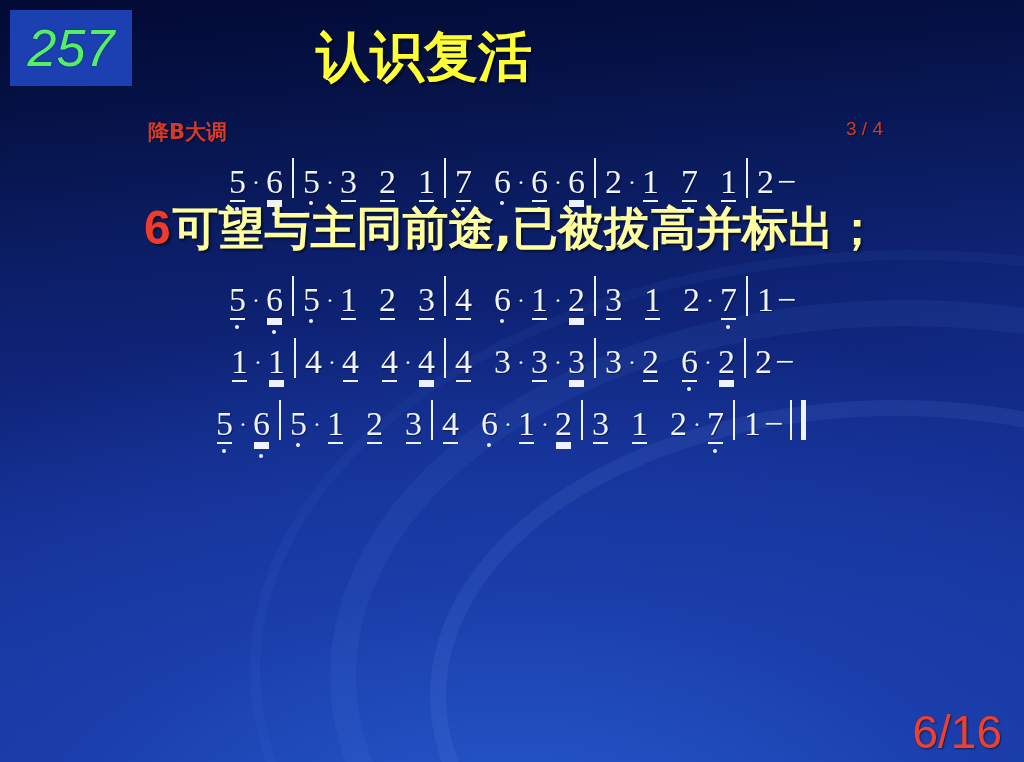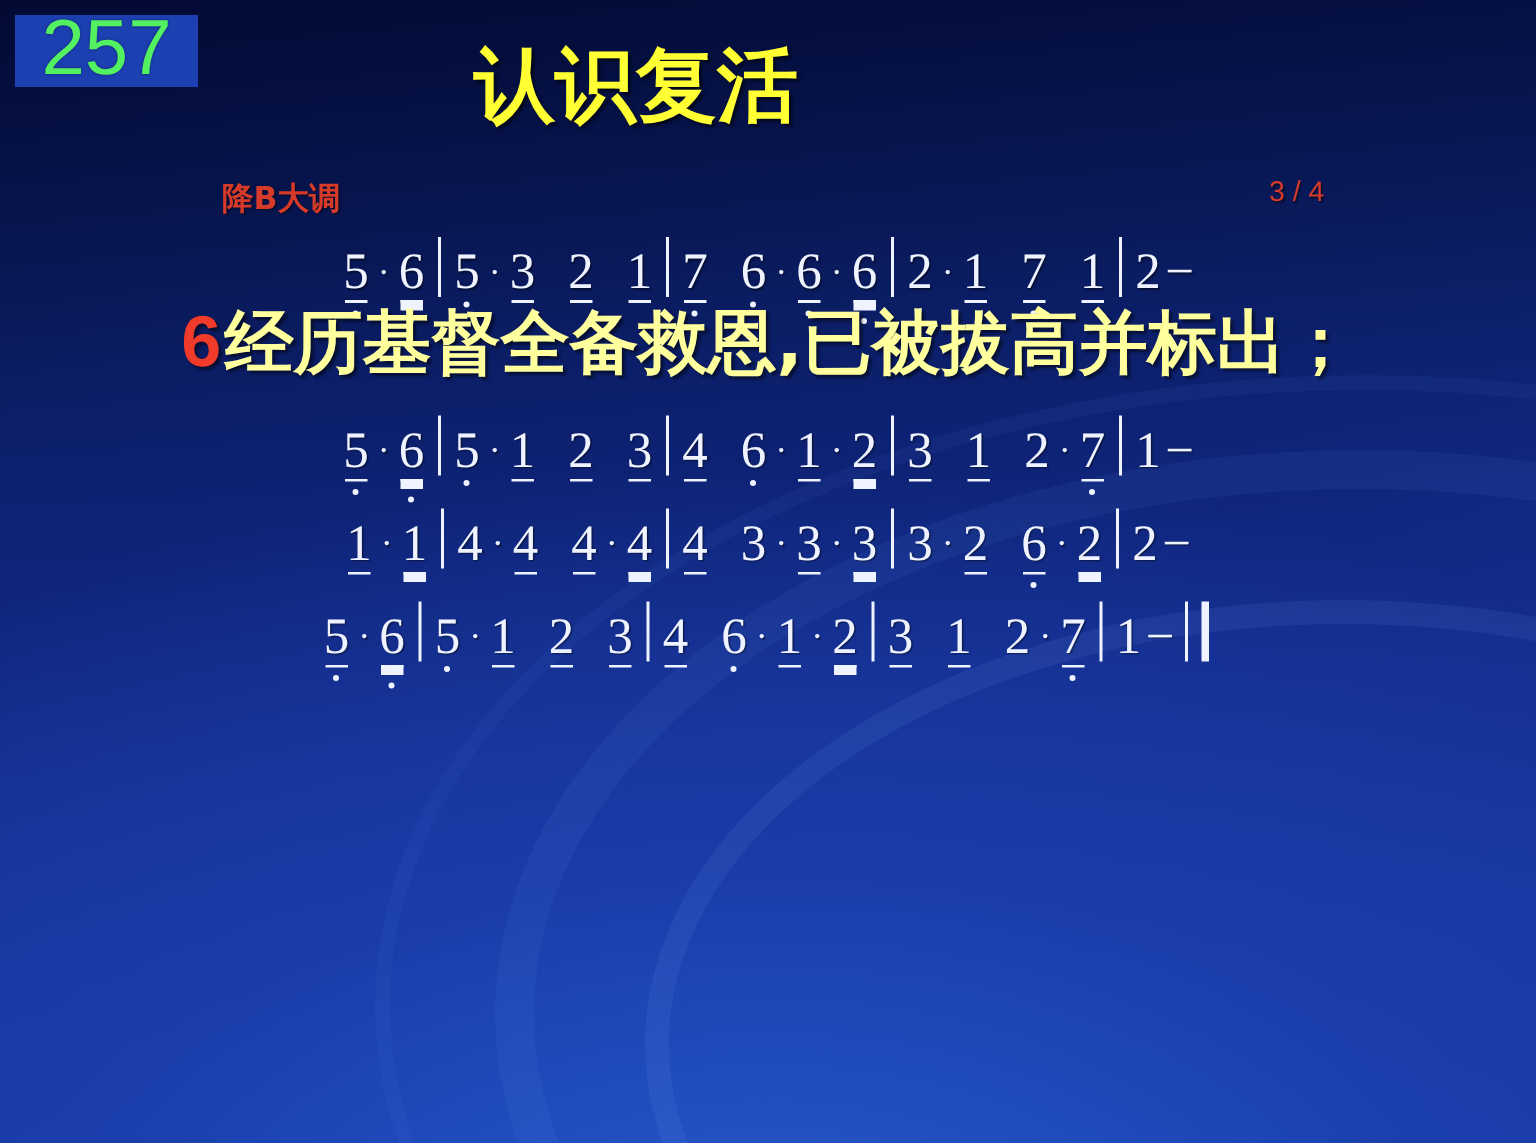--- a/index.html
+++ b/index.html
@@ -16,22 +16,22 @@
     overflow:hidden;
   }
   
   .swoosh{position:absolute;border-radius:50%;border:3px solid rgba(120,170,255,0.13);pointer-events:none;}
   .sw1{width:1100px;height:700px;left:330px;top:300px;border-width:26px;border-color:rgba(110,165,255,0.07);}
   .sw2{width:900px;height:560px;left:430px;top:400px;border-width:16px;border-color:rgba(130,180,255,0.09);}
   .sw3{width:1300px;height:820px;left:250px;top:250px;border-width:10px;border-color:rgba(100,155,255,0.06);}
 
   
   #hymn-number-box{
-    position:absolute;left:10px;top:10px;width:122px;height:48px;
-    background:#1c3fb2;display:flex;align-items:flex-end;justify-content:center;
+    position:absolute;left:10px;top:10px;width:122px;height:76px;
+    background:#1c3fb2;display:flex;align-items:center;justify-content:center;font-style:italic;
   }
   #hymn-number{
     font-size:52px;line-height:52px;color:#53f062;font-weight:400;
     font-family:"Liberation Sans","DejaVu Sans",sans-serif;
     text-shadow:0 0 2px rgba(0,0,0,.4);
   }
   #slide-title{
     position:absolute;left:0;top:28px;width:848px;text-align:center;
     font-size:54px;line-height:58px;color:#ffff33;font-weight:bold;
     text-shadow:2px 2px 2px rgba(0,0,0,.55);
@@ -206,21 +206,21 @@
             </span>
           </span>
           <span class="barline"></span>
           <span class="measure">
             <span class="note b0">
               <span class="glyph">2</span>
             </span>
             <span class="dash">−</span>
           </span>
         </div>
-        <div class="lyric-line"><span class="verse-num">6</span><span>经历基督全备救恩,已被拔高并标出；</span></div>
+        <div class="lyric-line"><span class="verse-num">6</span><span>可望与主同前途,已被拔高并标出；</span></div>
       </div>
       <div class="system">
         <div class="notation-line">
           <span class="measure">
             <span class="note b1">
               <span class="glyph">5</span>
               <span class="octdot"></span>
             </span>
             <span class="dotdur">·</span>
             <span class="note b2">
@@ -444,13 +444,14 @@
             <span class="note b0">
               <span class="glyph">1</span>
             </span>
             <span class="dash">−</span>
             <span class="barline final"></span>
           </span>
         </div>
       </div>
     </div>
 
+  <div id="page-counter">6/16</div>
 </div>
 
 </body></html>

